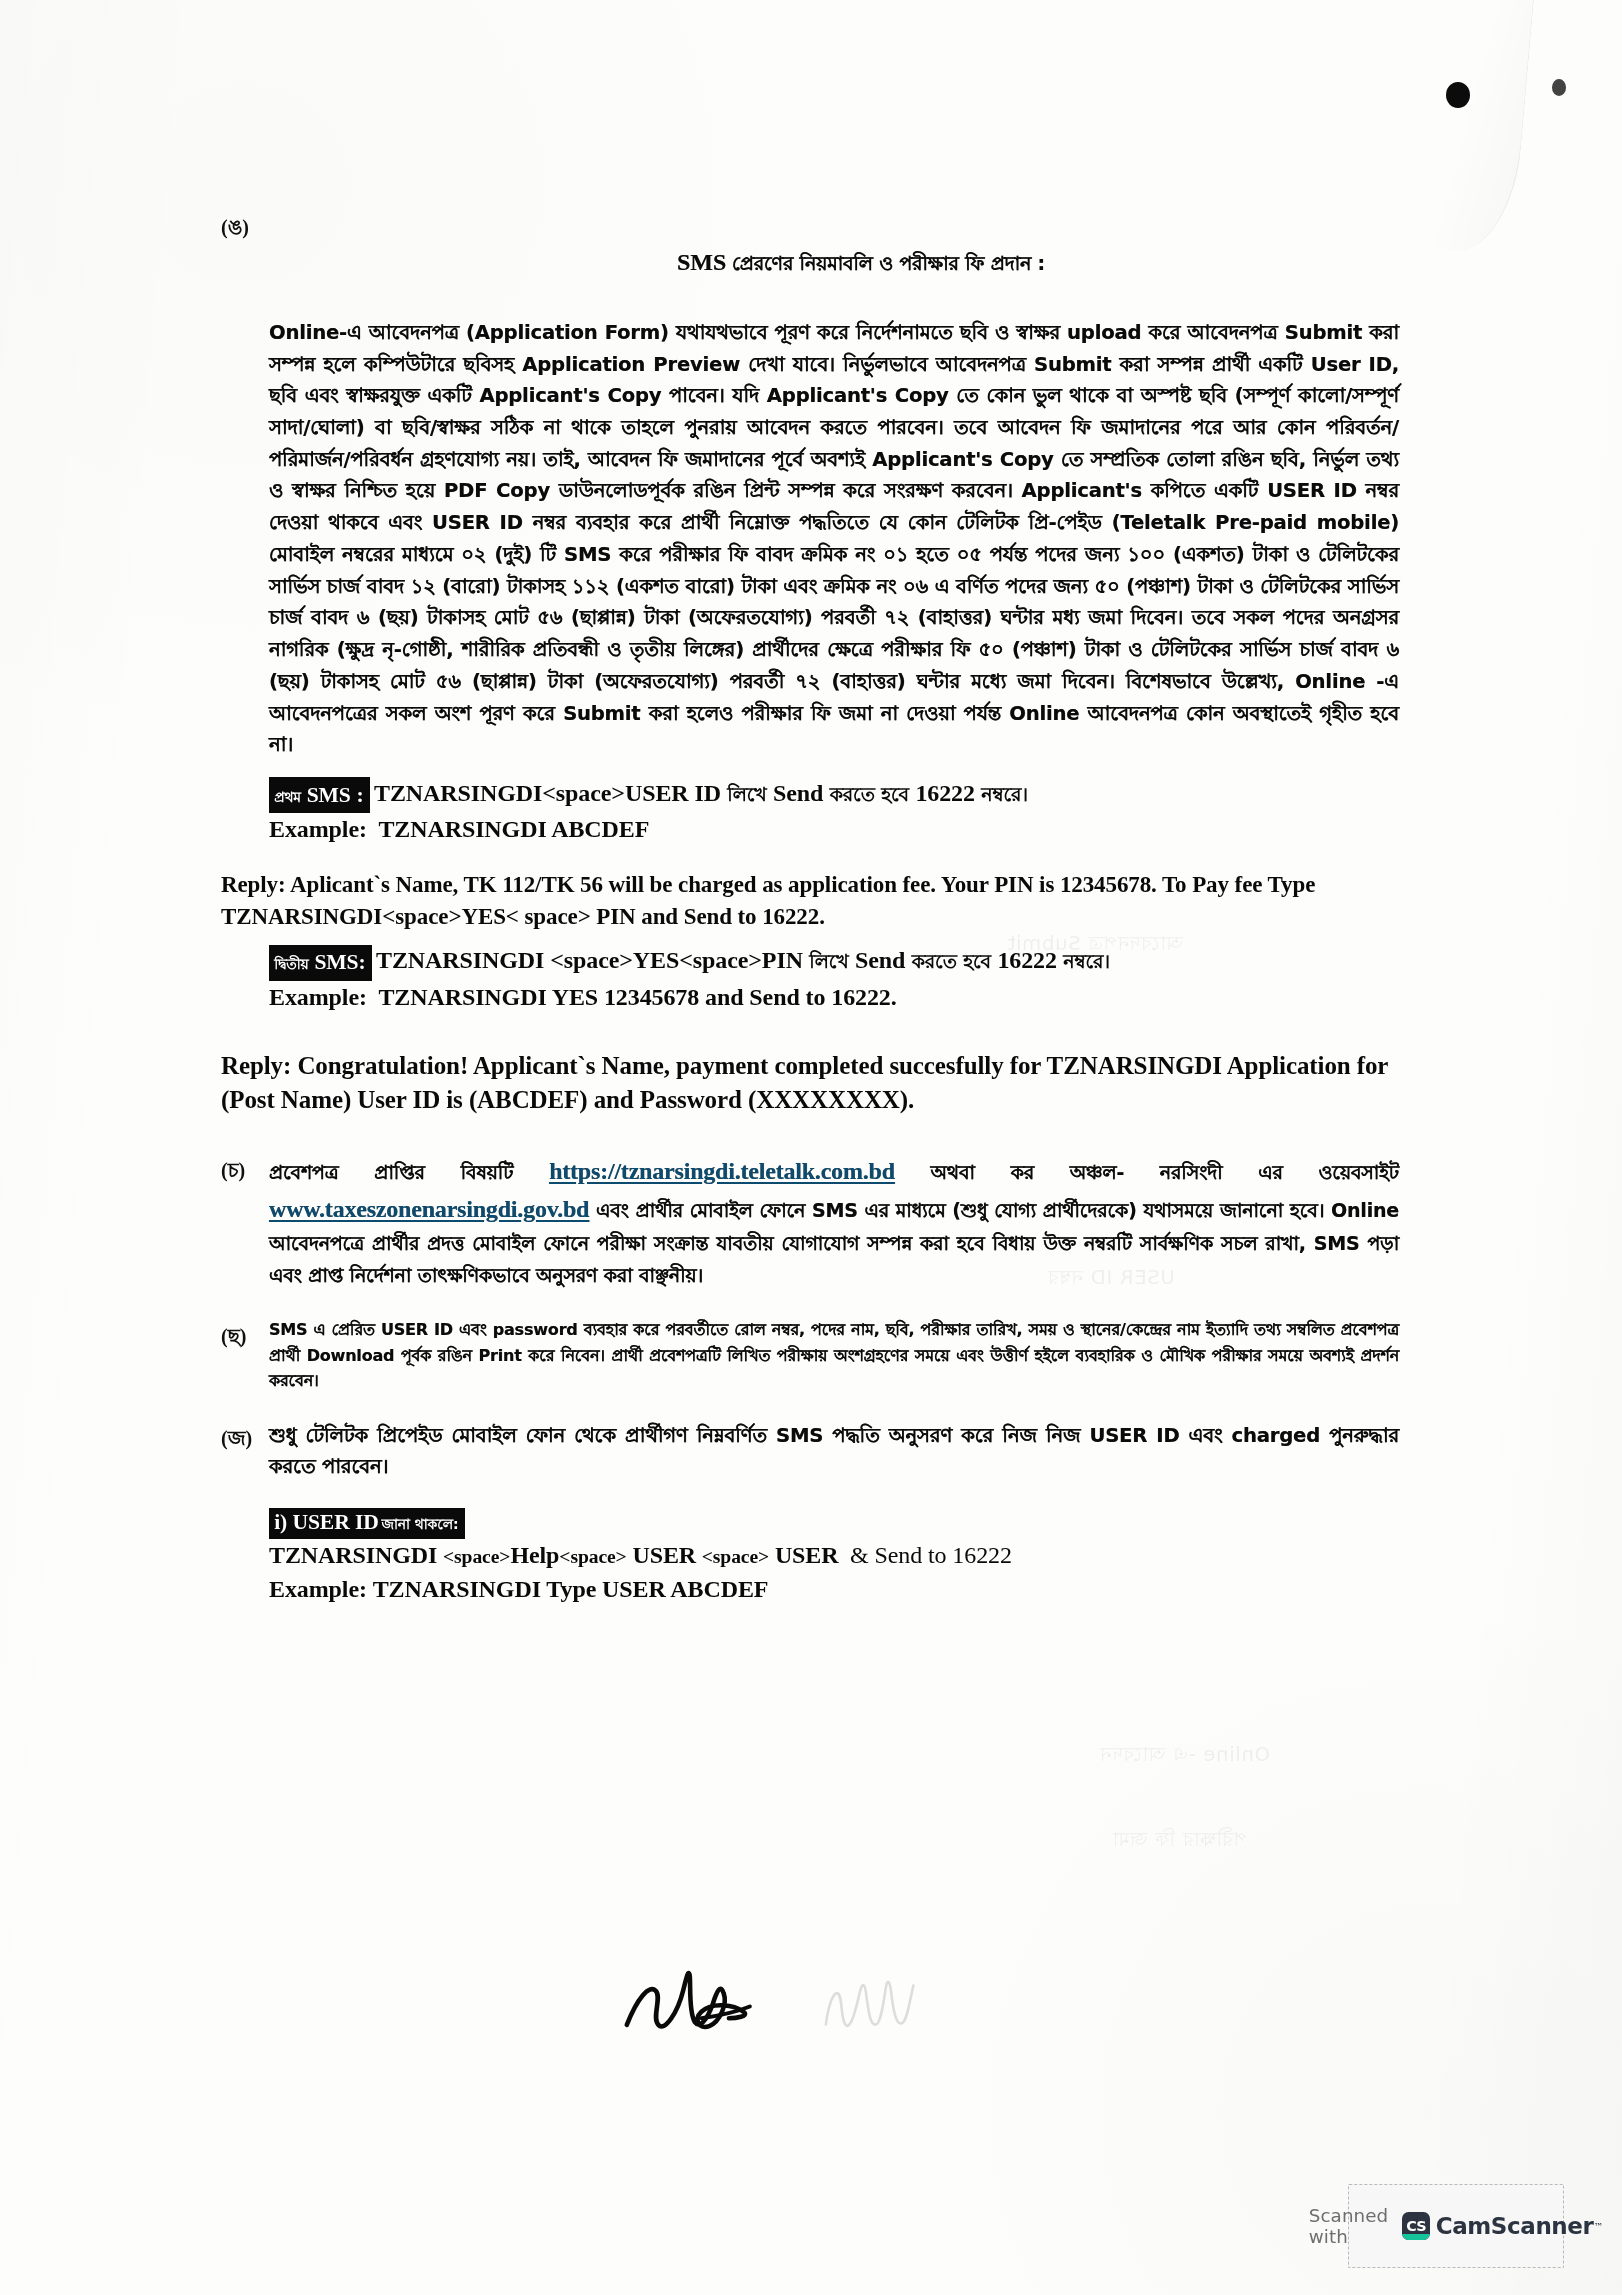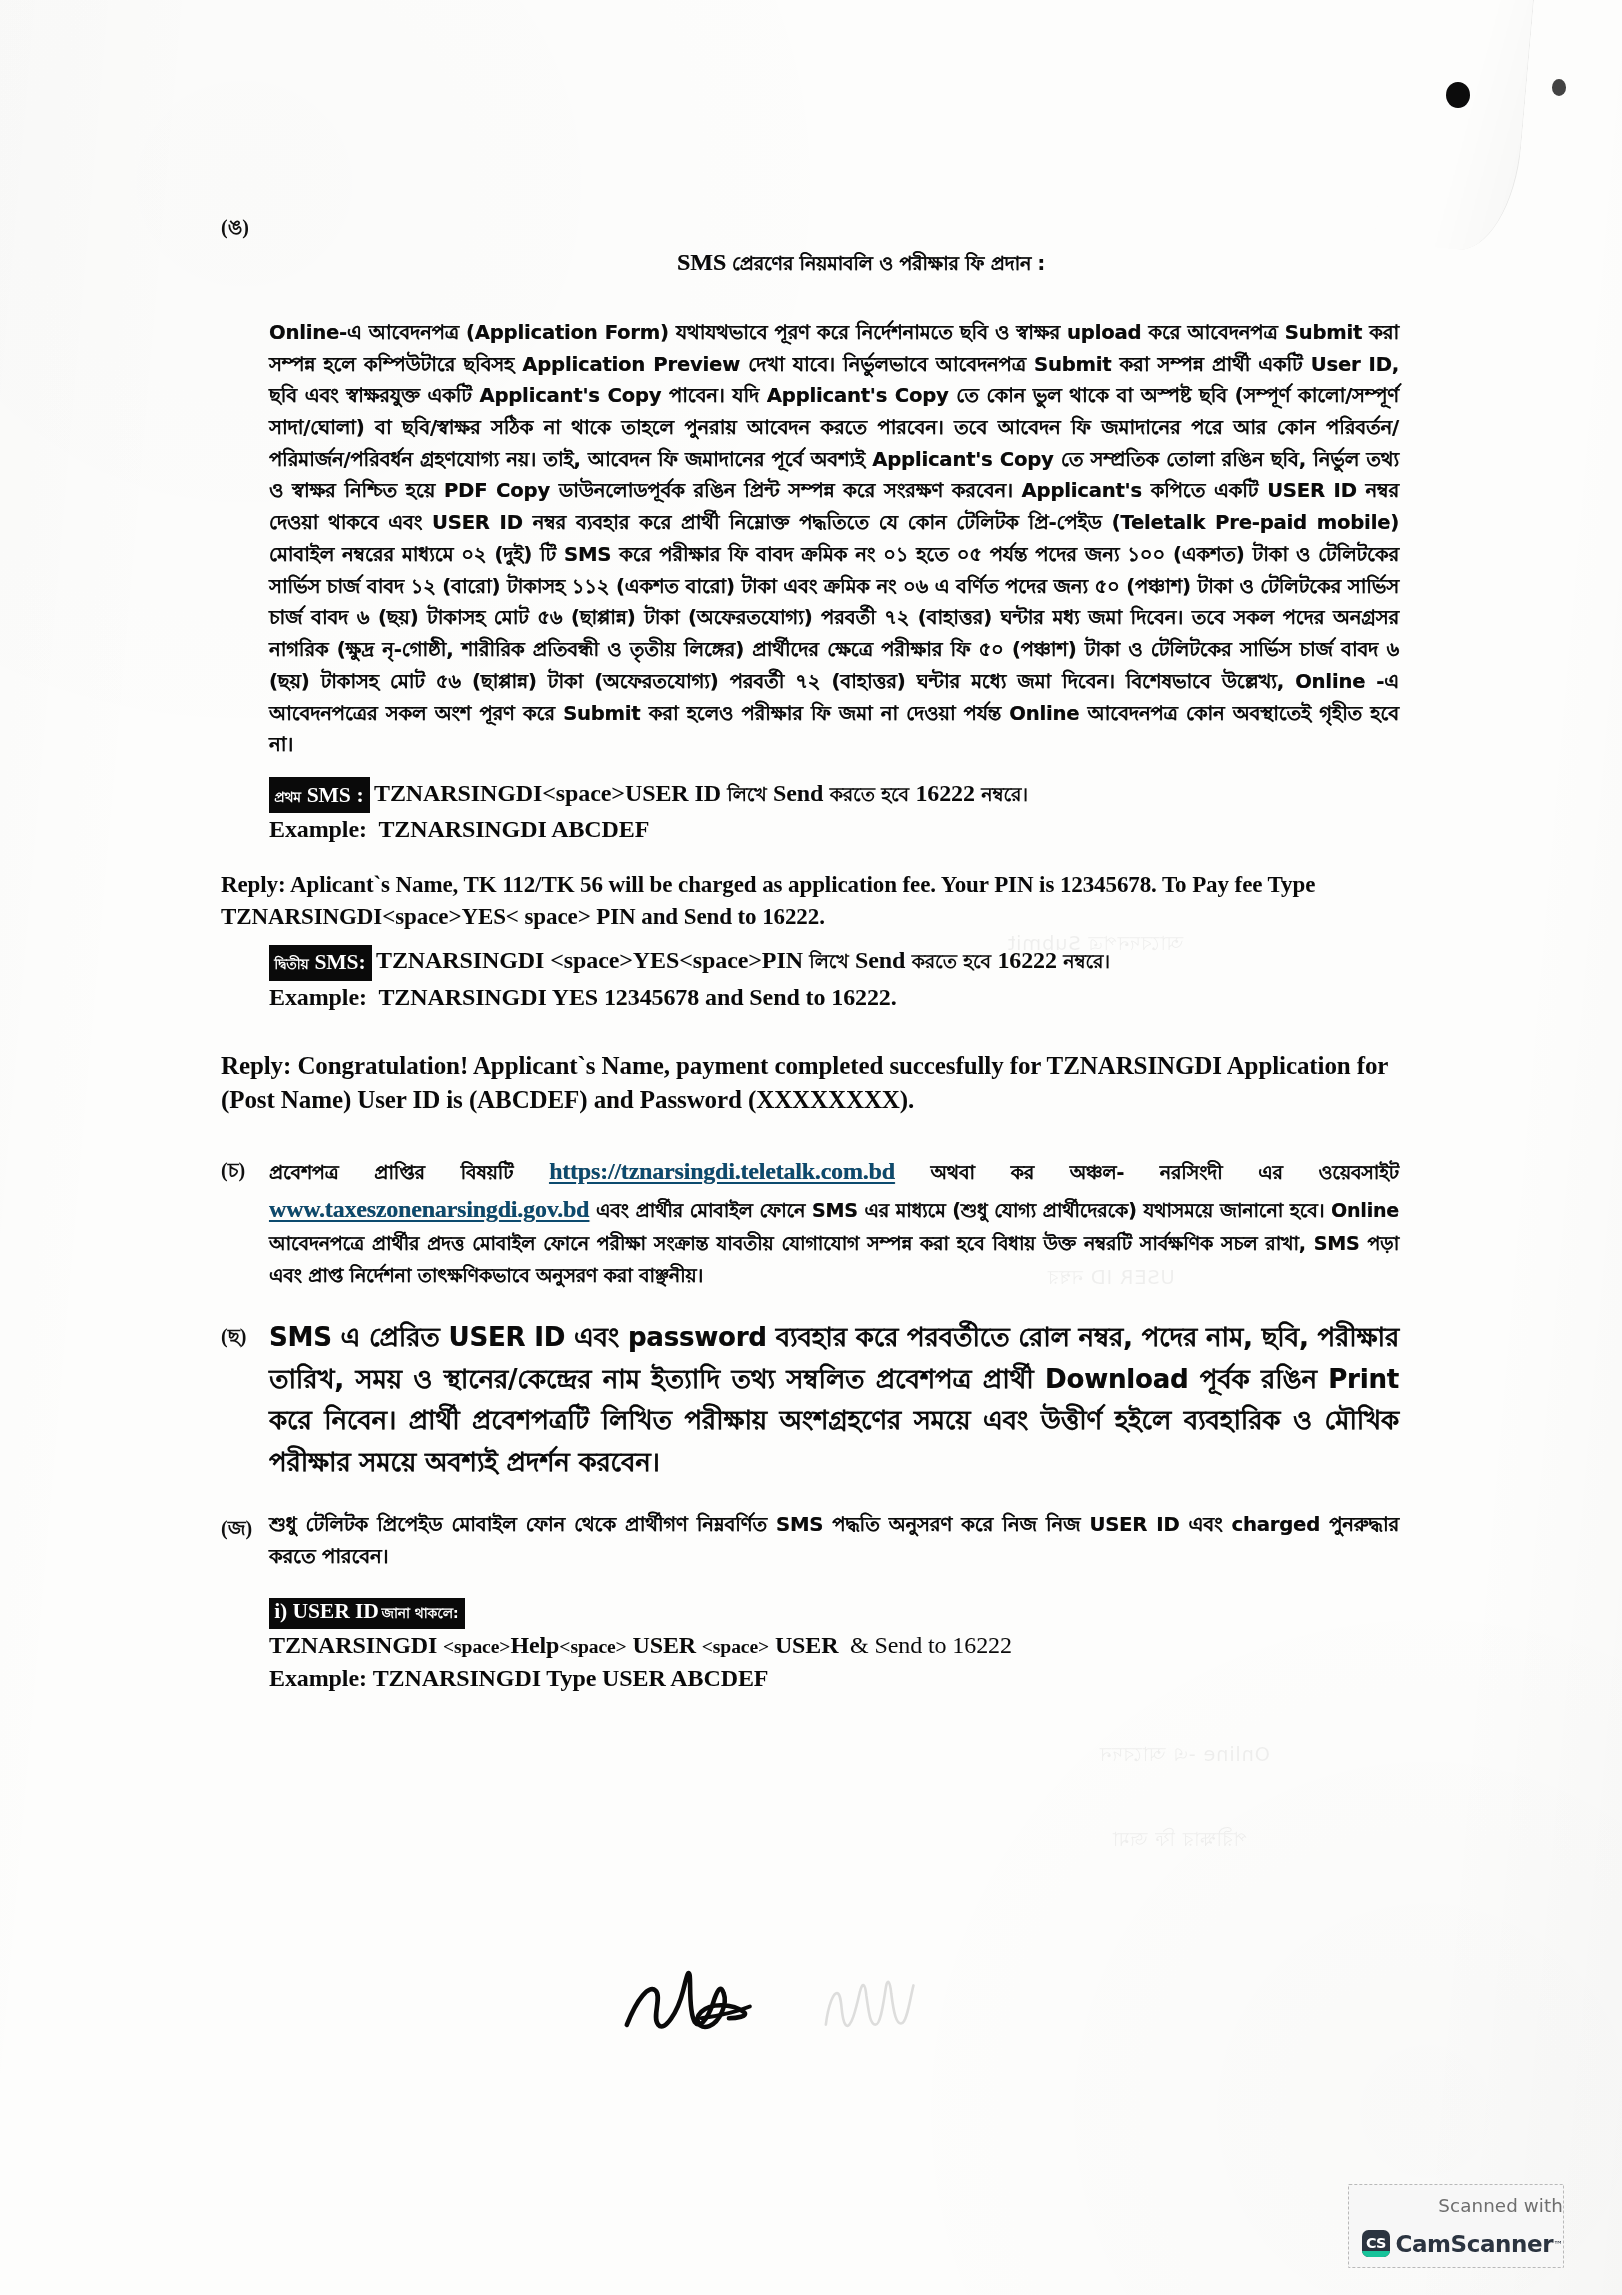--- a/index.html
+++ b/index.html
@@ -186,22 +186,21 @@
   .cam {
     position: absolute;
     left: 1348px;
     top: 2184px;
     width: 216px;
     height: 84px;
     border: 1.3px dashed #b9b9b9;
     background: #f7f7f7;
     box-sizing: border-box;
     display: flex;
-    flex-direction: column;
-    align-items: flex-end;
+    align-items: center;
     justify-content: center;
     gap: 14px;
     border-radius: 1.3px;
   }
   .cam-top {
     font-family: "DejaVu Sans", "Liberation Sans", sans-serif;
     font-size: 18.3px;
     color: #6e6e6e;
     letter-spacing: 0.1px;
   }
@@ -331,21 +330,21 @@
       <div class="clause-body">
         <div class="ln just bn" style="font-size:19.6px;"><span class="bn">প্রবেশপত্র প্রাপ্তির বিষয়টি </span><a class="url" href="#">https://tznarsingdi.teletalk.com.bd</a><span class="bn"> অথবা কর অঞ্চল- নরসিংদী এর ওয়েবসাইট </span><a class="url" href="#">www.taxeszonenarsingdi.gov.bd</a><span class="bn"> এবং প্রার্থীর মোবাইল ফোনে SMS এর মাধ্যমে (শুধু যোগ্য প্রার্থীদেরকে) যথাসময়ে জানানো হবে। Online আবেদনপত্রে প্রার্থীর প্রদত্ত মোবাইল ফোনে পরীক্ষা সংক্রান্ত যাবতীয় যোগাযোগ সম্পন্ন করা হবে বিধায় উক্ত নম্বরটি সার্বক্ষণিক সচল রাখা, SMS পড়া এবং প্রাপ্ত নির্দেশনা তাৎক্ষণিকভাবে অনুসরণ করা বাঞ্ছনীয়।</span></div>
       </div>
     </div>
 
     <div class="gap-md"></div>
 
     <div class="clause">
       <div class="clause-marker">(ছ)</div>
       <div class="clause-body">
-        <div class="ln just bn" style="font-size:26px;">SMS এ প্রেরিত USER ID এবং password ব্যবহার করে পরবর্তীতে রোল নম্বর, পদের নাম, ছবি, পরীক্ষার তারিখ, সময় ও স্থানের/কেন্দ্রের নাম ইত্যাদি তথ্য সম্বলিত প্রবেশপত্র প্রার্থী Download পূর্বক রঙিন Print করে নিবেন। প্রার্থী প্রবেশপত্রটি লিখিত পরীক্ষায় অংশগ্রহণের সময়ে এবং উত্তীর্ণ হইলে ব্যবহারিক ও মৌখিক পরীক্ষার সময়ে অবশ্যই প্রদর্শন করবেন।</div>
+        <div class="ln just bn" style="font-size:16px;">SMS এ প্রেরিত USER ID এবং password ব্যবহার করে পরবর্তীতে রোল নম্বর, পদের নাম, ছবি, পরীক্ষার তারিখ, সময় ও স্থানের/কেন্দ্রের নাম ইত্যাদি তথ্য সম্বলিত প্রবেশপত্র প্রার্থী Download পূর্বক রঙিন Print করে নিবেন। প্রার্থী প্রবেশপত্রটি লিখিত পরীক্ষায় অংশগ্রহণের সময়ে এবং উত্তীর্ণ হইলে ব্যবহারিক ও মৌখিক পরীক্ষার সময়ে অবশ্যই প্রদর্শন করবেন।</div>
       </div>
     </div>
 
     <div class="gap-md"></div>
 
     <div class="clause">
       <div class="clause-marker">(জ)</div>
       <div class="clause-body">
         <div class="ln just bn" style="font-size:19.6px;">শুধু টেলিটক প্রিপেইড মোবাইল ফোন থেকে প্রার্থীগণ নিম্নবর্ণিত SMS পদ্ধতি অনুসরণ করে নিজ নিজ USER ID এবং charged পুনরুদ্ধার করতে পারবেন।</div>
       </div>

